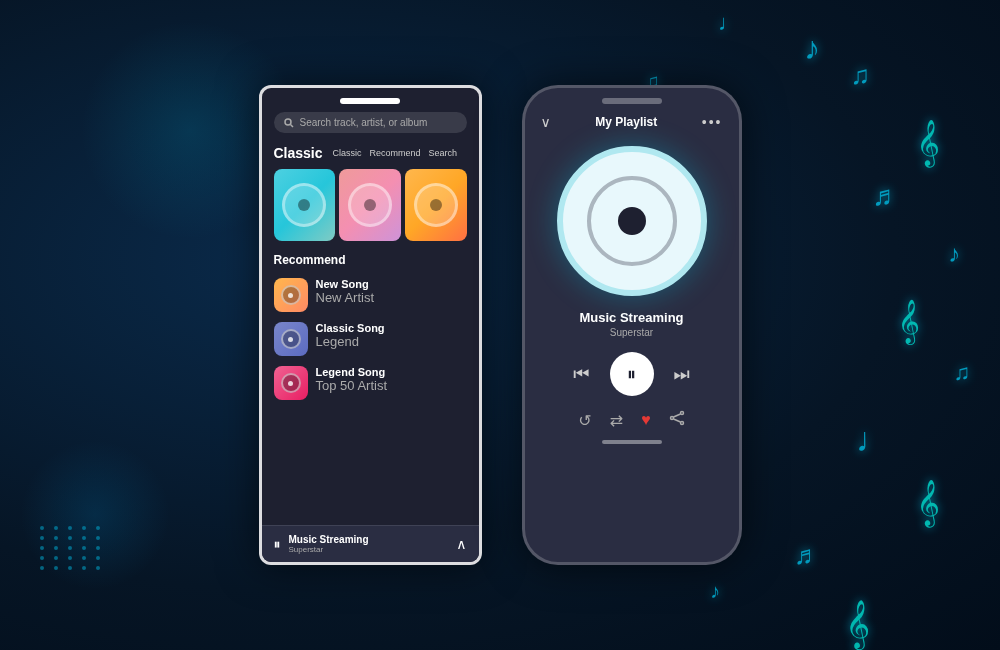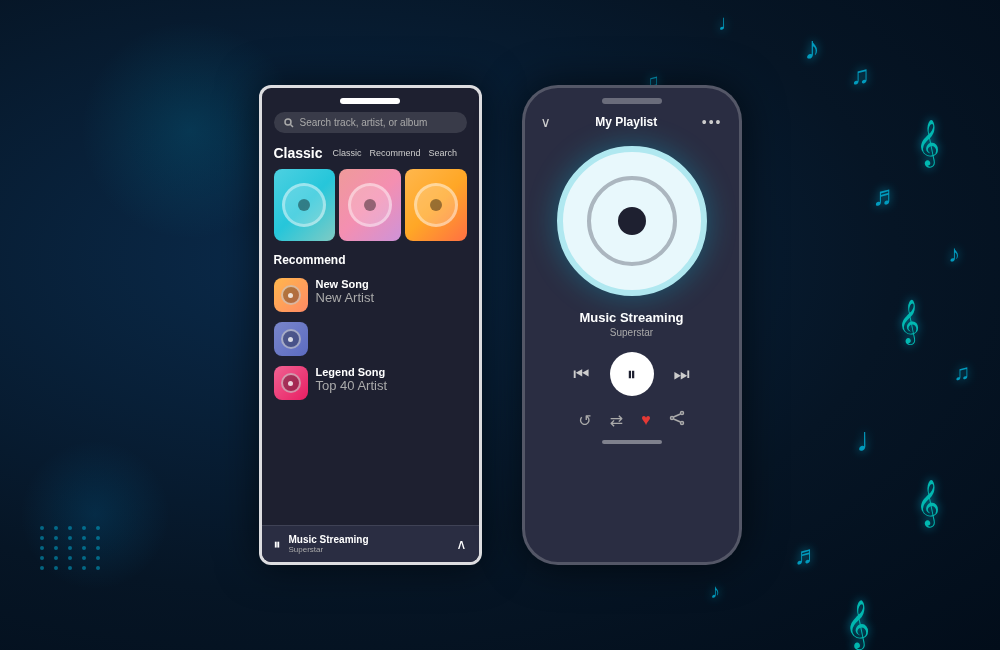--- a/index.html
+++ b/index.html
@@ -457,31 +457,35 @@
           <div class="song-artist">New Artist</div>
         </div>
       </div>
 
       <div class="song-item">
         <div class="song-thumb song-thumb-2">
           <div class="song-thumb-vinyl">
             <div class="song-thumb-vinyl-inner"></div>
           </div>
         </div>
+        <div class="song-info">
+          <div class="song-name">Classic Song</div>
+          <div class="song-artist">Legend</div>
+        </div>
       </div>
 
       <div class="song-item">
         <div class="song-thumb song-thumb-3">
           <div class="song-thumb-vinyl">
             <div class="song-thumb-vinyl-inner"></div>
           </div>
         </div>
         <div class="song-info">
           <div class="song-name">Legend Song</div>
-          <div class="song-artist">Top 40 Artist</div>
+          <div class="song-artist">Top 50 Artist</div>
         </div>
       </div>
     </div>
 
     <div class="mini-player">
       <span class="mini-player-pause">⏸</span>
       <div class="mini-player-info">
         <div class="mini-player-title">Music Streaming</div>
         <div class="mini-player-sub">Superstar</div>
       </div>

